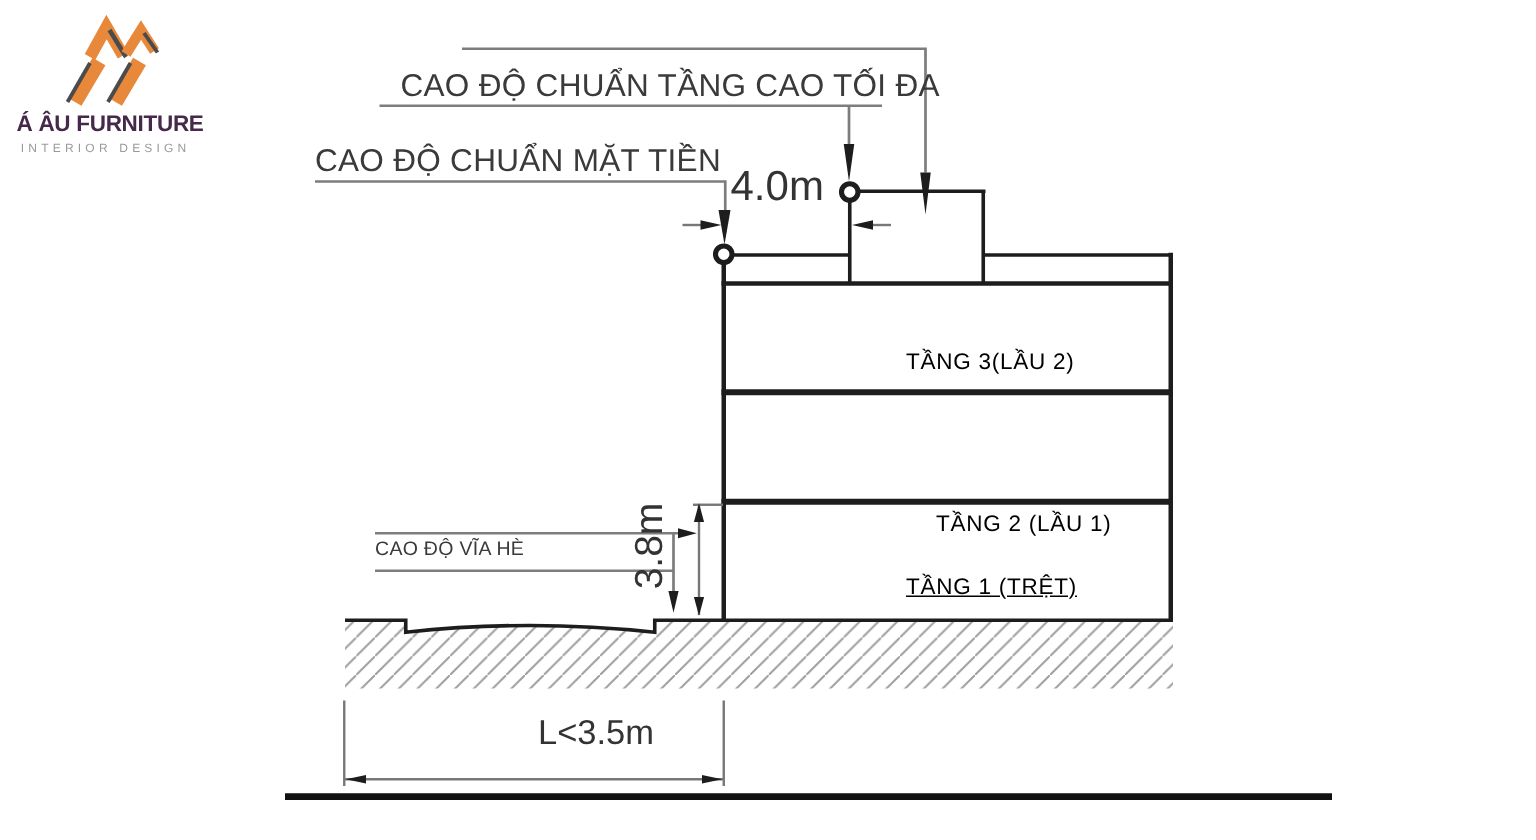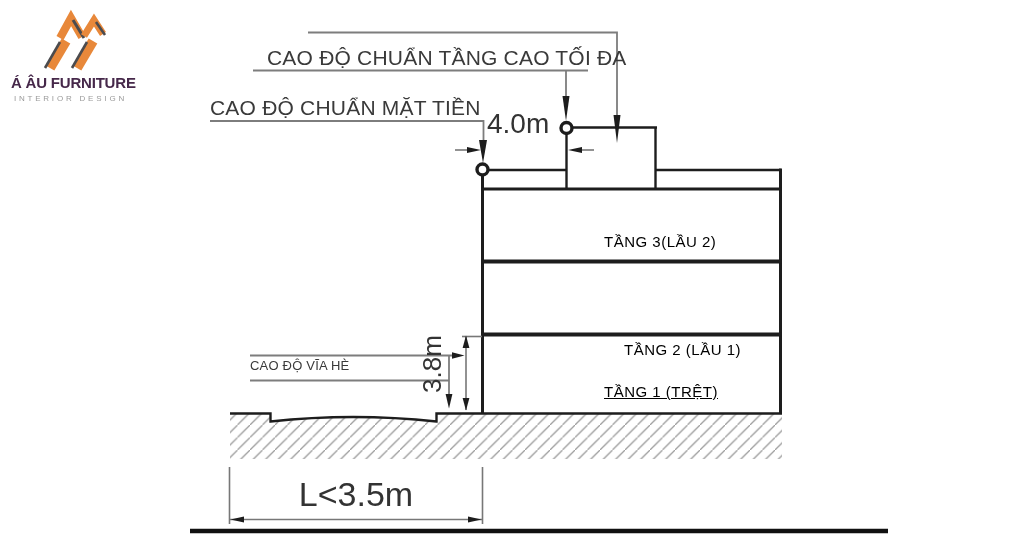--- a/index.html
+++ b/index.html
@@ -5,21 +5,21 @@
   html,body{margin:0;padding:0;background:#ffffff;}
   #stage{position:relative;width:1024px;height:560px;background:#ffffff;overflow:hidden;
          font-family:"Liberation Sans","DejaVu Sans",sans-serif;}
   svg{position:absolute;left:0;top:0;}
   .lbl{position:absolute;color:#3a3a3a;font-size:21px;letter-spacing:.2px;white-space:nowrap;
        font-family:"Liberation Sans","DejaVu Sans",sans-serif;}
   .floor-lbl{position:absolute;color:#000000;font-size:15px;letter-spacing:.5px;white-space:nowrap;}
   .dim{position:absolute;color:#333;font-size:28px;white-space:nowrap;}
   .dim-rot{position:absolute;left:396px;top:350px;width:70px;height:28px;color:#333;font-size:26px;
            text-align:center;transform:rotate(-90deg);}
-  .dim-w{position:absolute;left:276px;top:475px;width:160px;text-align:center;color:#333;font-size:34px;}
+  .dim-w{position:absolute;left:276px;top:475px;width:160px;text-align:right;color:#333;font-size:23px;}
   .logo{position:absolute;left:8px;top:4px;width:130px;}
   .logo-title{position:absolute;left:11px;top:74px;width:116px;text-align:center;
               color:#46284a;font-size:15px;font-weight:bold;letter-spacing:-.2px;white-space:nowrap;}
   .logo-sub{position:absolute;left:11px;top:94px;width:116px;text-align:right;
             color:#9a9a9a;font-size:8px;letter-spacing:2.8px;white-space:nowrap;}
 </style>
 </head>
 <body>
 
 <div id="stage">

